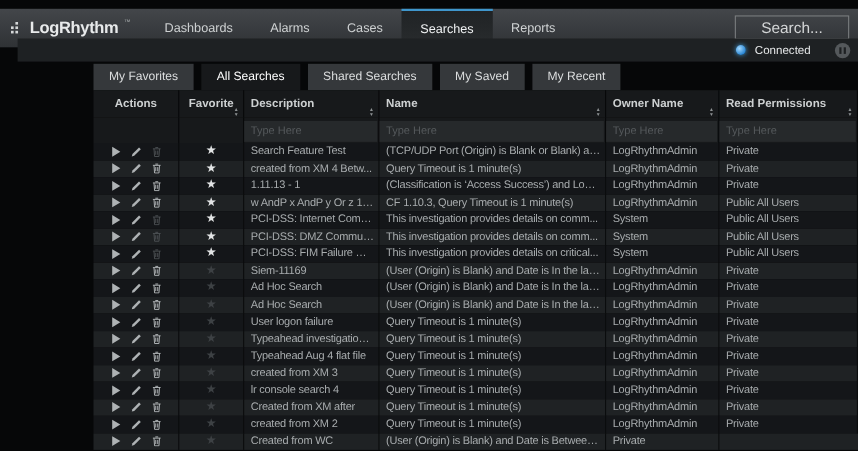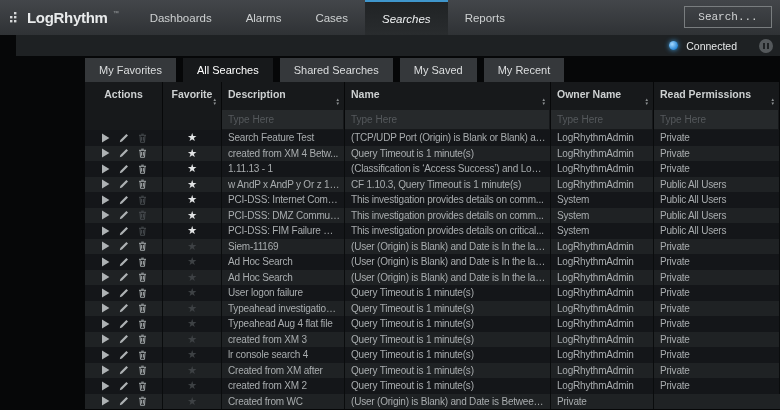--- a/index.html
+++ b/index.html
@@ -4,44 +4,44 @@
 <style>
   * { margin:0; padding:0; box-sizing:border-box; }
   html,body { width:780px; height:410px; overflow:hidden; }
   body {
     font-family:"Liberation Sans","DejaVu Sans",sans-serif;
     background:#060708; color:#a8acae; position:relative;
   }
 
   
   .topnav {
-    position:absolute; left:0; top:0; width:780px; height:35px;
+    position:absolute; left:0; top:8px; width:780px; height:35px;
     background:linear-gradient(#43464a,#2f3235);
     display:flex; align-items:stretch;
   }
   .logo {
     display:flex; align-items:center; gap:5px;
     padding:0 14px 0 10px; cursor:default;
   }
   .logo-text { color:#e8eaeb; font-size:15px; font-weight:bold; letter-spacing:-0.3px; }
   .logo-tm { color:#9da1a3; font-size:6px; vertical-align:top; position:relative; top:-5px; }
   .nav-items { display:flex; align-items:stretch; }
   .nav-item {
     display:flex; align-items:center; padding:0 17px;
     font-size:11.5px; color:#ced1d2; cursor:pointer;
   }
   .nav-item.active {
     background:linear-gradient(#202325,#292c2e);
-    border-top:2px solid #3f96cc; color:#f0f2f3;font-style:italic;
+    border-top:2px solid #3f96cc; color:#f0f2f3;
   }
   .search-btn {
-    position:absolute; right:8px; top:6px; width:88px; height:22px;
+    position:absolute; right:8px; top:6px; width:104px; height:22px;
     border:1px solid #797d7f; background:transparent; color:#d3d5d6;
-    font-size:11px; text-align:center; line-height:20px; cursor:pointer;
-    font-family:Liberation Mono, monospace;
+    font-size:14px; text-align:center; line-height:20px; cursor:pointer;
+    font-family:Liberation Sans, sans-serif;
   }
 
   
   .statusbar {
     position:absolute; left:16px; top:35px; width:780px; height:21px;
     background:#1e2123; display:flex; align-items:center; justify-content:flex-end;
     gap:8px; padding-right:8px;
   }
   .conn-dot {
     width:9px; height:9px; border-radius:50%;

